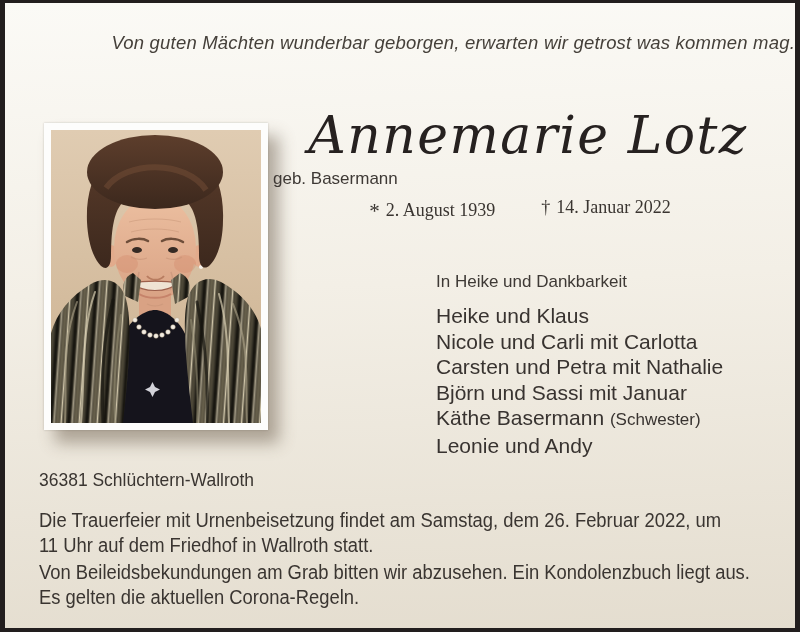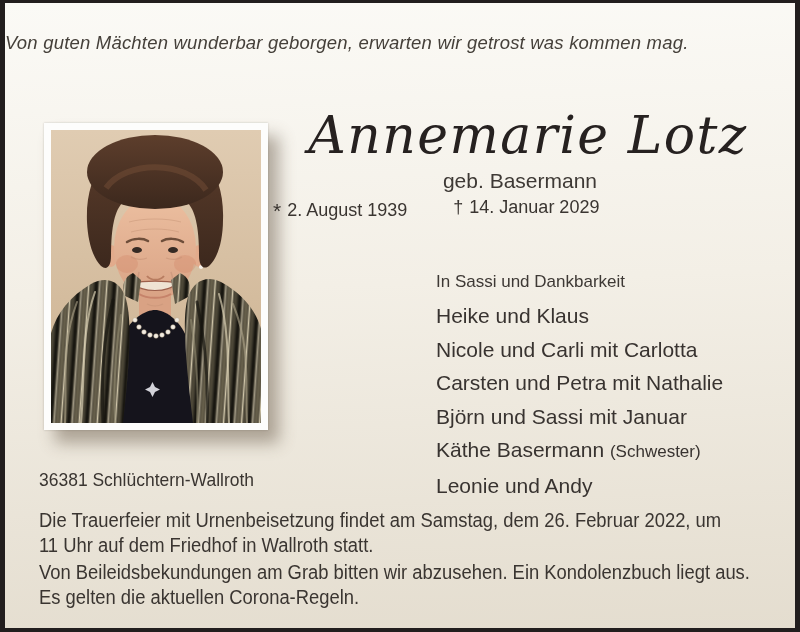--- a/index.html
+++ b/index.html
@@ -10,21 +10,21 @@
     border-style:solid;
     border-color:#221e1e;
     border-width:3px 5px 4px 5px;
     background:linear-gradient(178deg,#fbfaf6 0%,#f3efe6 45%,#e4ddcf 100%);
     font-family:"Liberation Sans",sans-serif;
     color:#3a3531;
     overflow:hidden;
   }
   .epigraph{
     position:absolute;top:27px;left:0;right:0;
-    text-align:left;
+    text-align:right;
     font-style:italic;
     font-size:18.5px;line-height:26px;
     color:#45403a;
     letter-spacing:.2px;
   }
   .photo-frame{
     position:absolute;left:39px;top:120px;
     width:210px;height:293px;
     background:#fdfdfc;
     padding:7px;
@@ -35,33 +35,33 @@
     position:absolute;left:276px;top:104px;width:494px;margin:0;
     text-align:center;
     font-family:"DejaVu Serif",serif;
     font-style:italic;font-weight:normal;
     font-size:52px;line-height:56px;
     letter-spacing:1.5px;
     color:#262120;
   }
   .maiden{
     position:absolute;left:268px;top:166px;width:494px;
-    text-align:center;
-    font-size:21px;color:#3e3935;
+    text-align:left;
+    font-size:17px;color:#3e3935;
   }
   .dates{
     position:absolute;left:268px;top:194px;width:494px;
-    display:flex;gap:46px;
-    font-size:18px;color:#3a3531;
+    display:flex;justify-content:center;gap:46px;
+    font-size:18px;color:#3a3531;font-family:Liberation Serif, serif;
   }
   .sym{margin-right:6px;}
   .sym.star{font-size:21px;position:relative;top:2px;}
   .mourning{position:absolute;left:431px;top:269px;}
   .mourning .intro{font-size:17px;margin-bottom:11px;color:#3e3935;}
-  .mourner{font-size:21px;line-height:25.6px;color:#383330;margin-top:8px;}
+  .mourner{font-size:21px;line-height:25.6px;color:#383330;}
   .mourner .relation{font-size:17px;}
   .bottom{
     position:absolute;left:34px;top:466px;width:830px;
     transform:scaleX(.92);transform-origin:0 0;
     color:#3a3531;
   }
   .address{font-size:19px;line-height:22px;}
   .funeral{margin-top:17px;font-size:20px;line-height:24.5px;}
   .funeral .l3{margin-top:3px;}
 </style>
@@ -165,26 +165,26 @@
 
   <h1 class="name">Annemarie Lotz</h1>
 
   <div class="maiden">geb. Basermann</div>
 
   <div class="dates">
     <span>
       <span class="sym star">*</span><span>2. August 1939</span>
     </span>
     <span>
-      <span class="sym">†</span><span>14. Januar 2029</span>
+      <span class="sym">†</span><span>14. Januar 2022</span>
     </span>
   </div>
 
   <div class="mourning">
-    <div class="intro">In Sassi und Dankbarkeit</div>
+    <div class="intro">In Heike und Dankbarkeit</div>
     <div class="mourner">Heike und Klaus</div>
     <div class="mourner">Nicole und Carli mit Carlotta</div>
     <div class="mourner">Carsten und Petra mit Nathalie</div>
     <div class="mourner">Björn und Sassi mit Januar</div>
     <div class="mourner">
       <span>Käthe Basermann</span>
       <span class="relation">(Schwester)</span>
     </div>
     <div class="mourner">Leonie und Andy</div>
   </div>

